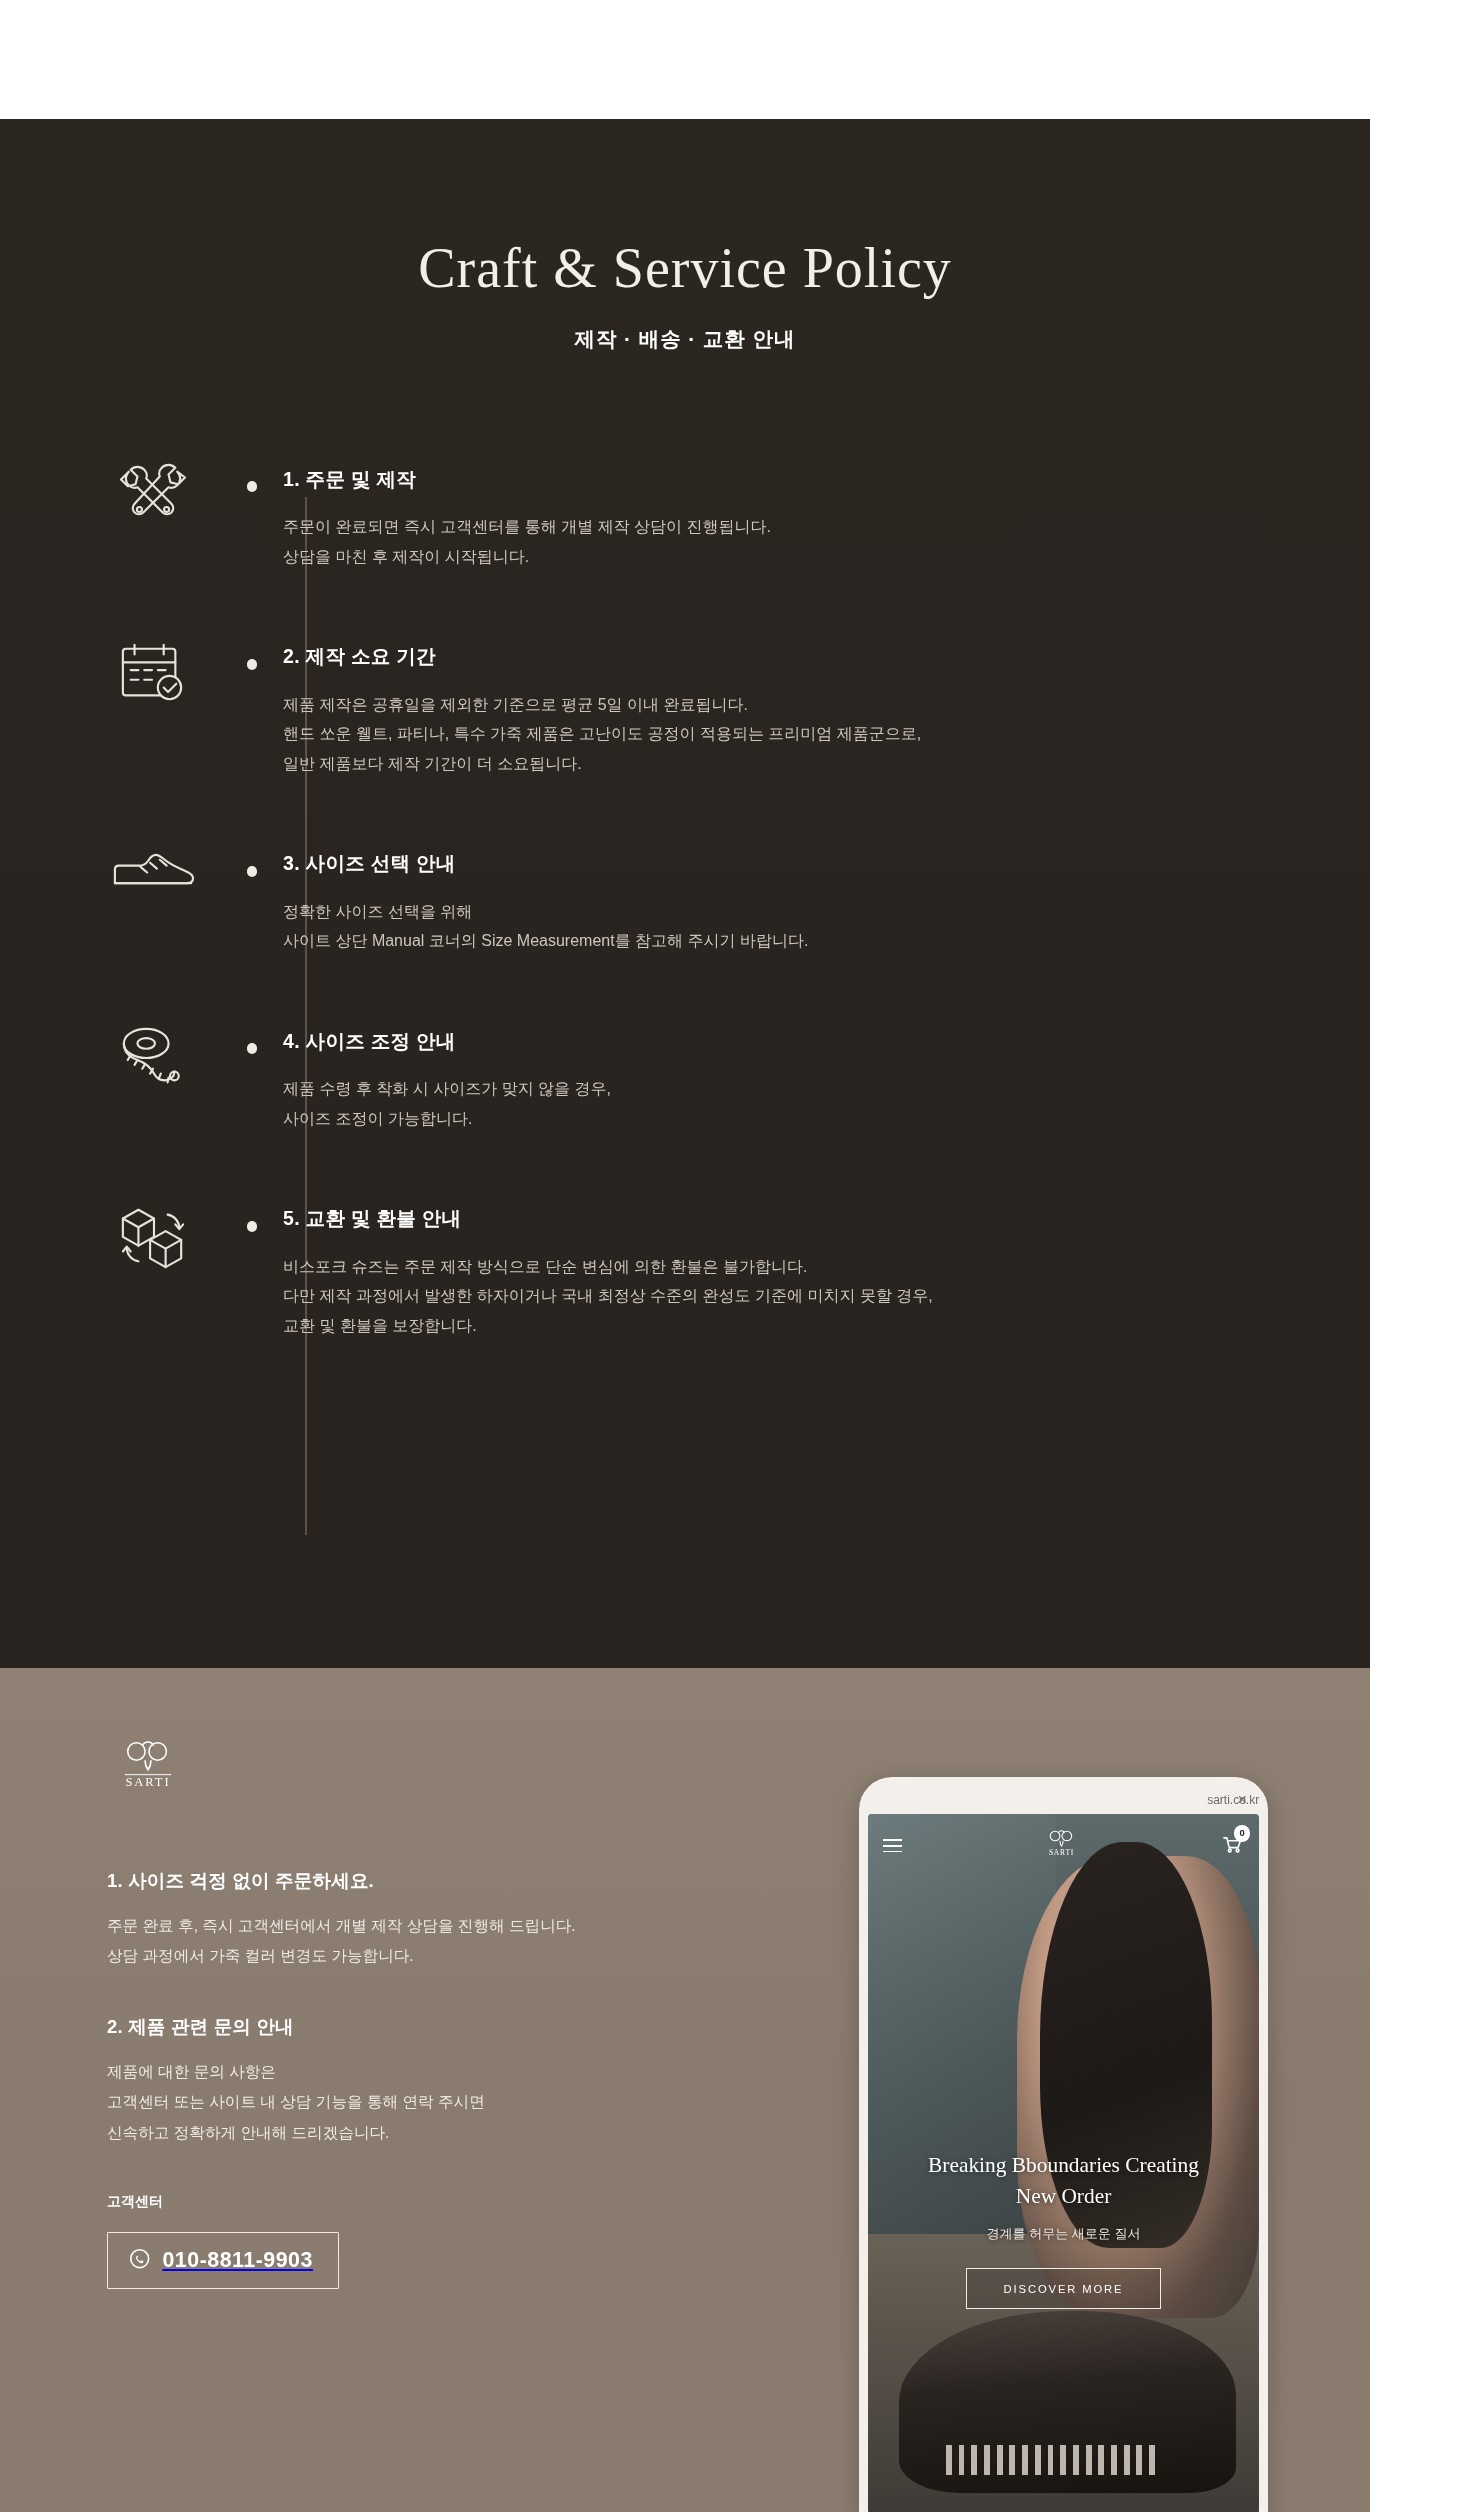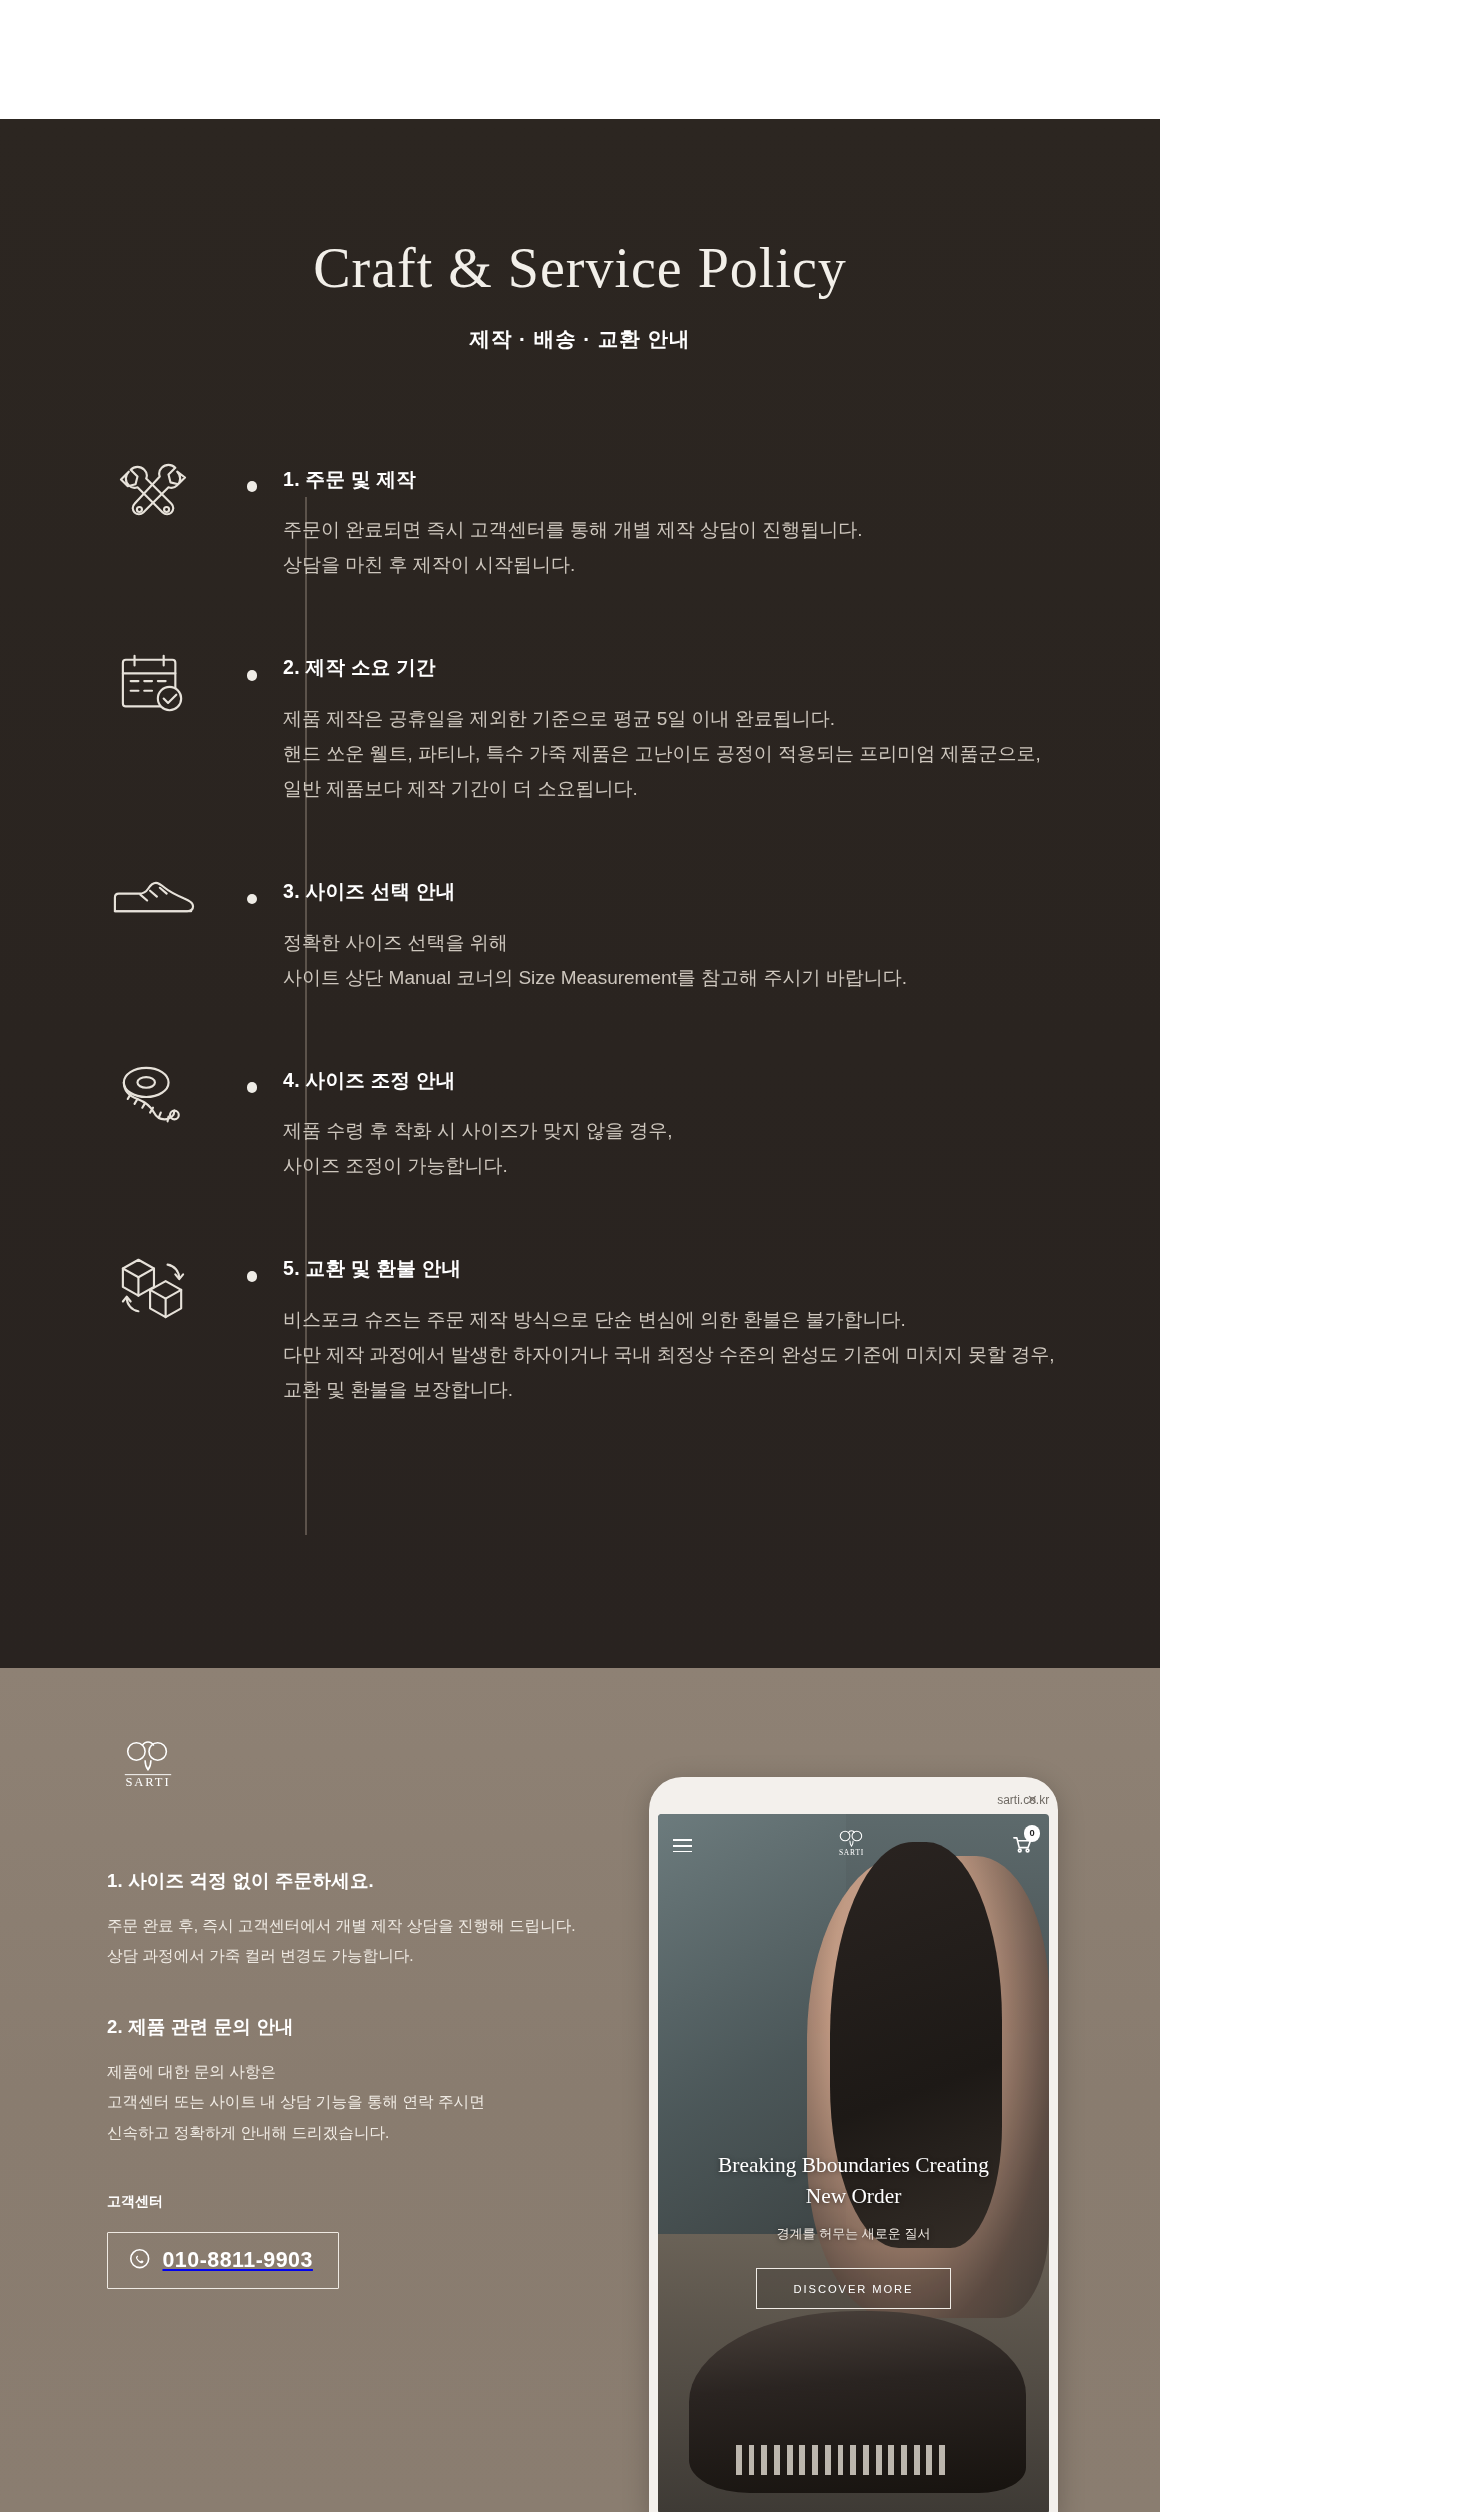--- a/index.html
+++ b/index.html
@@ -3,21 +3,21 @@
 <meta charset="utf-8">
 <style>
   * { box-sizing: border-box; margin: 0; padding: 0; }
   html, body {
     width: 1462px;
     background: #ffffff;
     font-family: "Liberation Sans", sans-serif;
   }
   .page {
     position: relative;
-    width: 1160px;
+    width: 1370px;
     height: 2512px;
     overflow: hidden;
     background: #ffffff;
   }
 
   
   .top-strip {
     height: 119px;
     background: #ffffff;
   }
@@ -91,21 +91,21 @@
   }
   .step-body { padding-top: 5.8px; max-width: 877px; }
   .step-title {
     font-size: 19.5px;
     font-weight: bold;
     color: #ffffff;
     letter-spacing: 0.3px;
     margin-bottom: 19.5px;
   }
   .step-text {
-    font-size: 19px;
+    font-size: 16px;
     line-height: 1.85;
     color: #cdc6bd;
     font-weight: normal;
   }
 
   
   .bottom-section {
     position: relative;
     height: 844px;
     background: #8c7f72;

